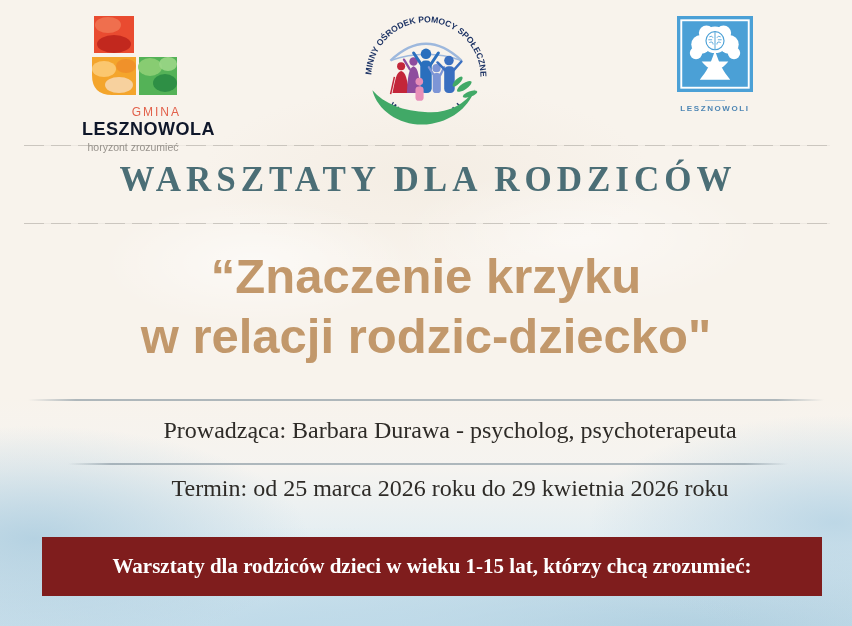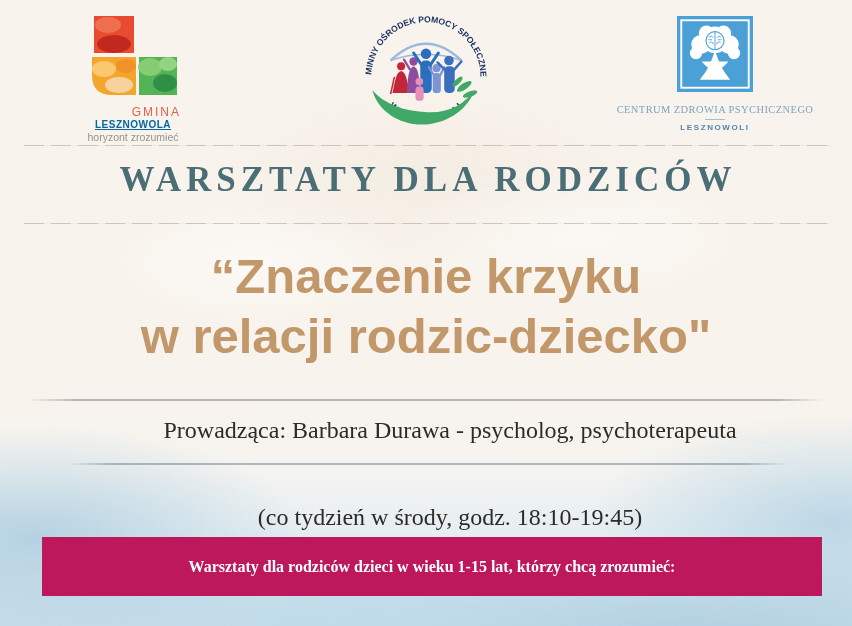--- a/index.html
+++ b/index.html
@@ -46,29 +46,29 @@
     left:0;right:0;text-align:center;
     font-family:Liberation Sans, sans-serif;font-weight:bold;
     font-size:49px;line-height:60px;color:#c2986b;letter-spacing:0px;
   }
   .body-line{
     left:0;right:0;text-align:center;color:#2e2b27;
     font-family:"Liberation Serif", serif;font-size:24px;margin-left:48px;
   }
   .banner{
     position:absolute;left:42px;top:537px;width:780px;height:59px;
-    background:#be185d;color:#ffffff;text-align:center;
-    font-family:"Liberation Serif", serif;font-weight:bold;font-size:16px;line-height:27px;
+    background:#7f1d1d;color:#ffffff;text-align:center;
+    font-family:"Liberation Serif", serif;font-weight:bold;font-size:21px;line-height:27px;
     display:flex;align-items:center;justify-content:center;
   }
   .banner-inner{max-width:690px;margin:0 auto;}
   
   .logo-gmina{left:82px;top:10px;width:102px;text-align:center;}
   .gmina-small{font-family:"Liberation Sans", sans-serif;font-size:12px;letter-spacing:2px;color:#e2604a;text-align:right;padding-right:3px;margin-top:1px;}
-  .gmina-large{font-family:"Liberation Sans", sans-serif;font-size:10px;font-weight:bold;letter-spacing:.5px;color:#0369a1;margin-top:0px;text-decoration:underline;}
+  .gmina-large{font-family:"Liberation Sans", sans-serif;font-size:18px;font-weight:bold;letter-spacing:.5px;color:#0f172a;margin-top:0px;}
   .gmina-tag{font-family:"Liberation Sans", sans-serif;font-size:10.5px;color:#97928c;margin-top:1px;}
   
   .logo-gops{left:50%;top:6px;transform:translateX(-50%);}
   
   .logo-czp{left:612px;top:16px;width:206px;text-align:center;}
   .czp-line1{font-family:"Liberation Serif", serif;font-size:10.5px;letter-spacing:.4px;color:#7ea3c2;margin-top:8px;white-space:nowrap;}
   .czp-sep{width:20px;height:1px;background:#9fc0d8;margin:4px auto 3px auto;}
   .czp-line2{font-family:"Liberation Sans", sans-serif;font-size:8px;font-weight:bold;letter-spacing:1.6px;color:#4e86b4;}
 </style>
 </head>
@@ -158,21 +158,20 @@
         <path d="M26 48 Q34 58 38 54 L36 48 Z"></path>
         <path d="M54 48 Q46 58 42 54 L44 48 Z"></path>
       </g>
       <g stroke="#4ba0d6" fill="none">
         <circle cx="40" cy="26" r="9.5" fill="#ffffff" stroke-width="1.2"></circle>
         <path d="M40 17 V35" stroke-width="1"></path>
         <path d="M34 22 q3 -2 4 1 M34 28 q4 -2 4 2 M33 25 q2 0 4 0" stroke-width="0.9"></path>
         <path d="M46 22 q-3 -2 -4 1 M46 28 q-4 -2 -4 2 M47 25 q-2 0 -4 0" stroke-width="0.9"></path>
       </g>
     </svg>
-    <div class="czp-line1">CENTRUM ZDROWIA PSYCHICZNEGO</div>
     <div class="czp-sep"></div>
     <div class="czp-line2">LESZNOWOLI</div>
   </div>
 
   <div class="rule-faint" style="left:24px;right:22px;top:145px;"></div>
 
   <div class="abs heading" style="top:160px;">WARSZTATY DLA RODZICÓW</div>
 
   <div class="rule-faint" style="left:24px;right:22px;top:223px;"></div>
 
@@ -180,19 +179,19 @@
     <div>“Znaczenie krzyku</div>
     <div>w relacji rodzic-dziecko"</div>
   </div>
 
   <div class="rule-soft" style="left:28px;right:28px;top:399px;"></div>
 
   <div class="abs body-line" style="top:417px;">Prowadząca: Barbara Durawa - psycholog, psychoterapeuta</div>
 
   <div class="rule-soft" style="left:68px;right:64px;top:463px;"></div>
 
-  <div class="abs body-line" style="top:504px;">(co tydzień w środy, godz. 18:10-19:45)</div>
+  <div class="abs body-line" style="top:475px;">Termin: od 25 marca 2026 roku do 29 kwietnia 2026 roku</div>
 
   <div class="banner">
     <div class="banner-inner">Warsztaty dla rodziców dzieci w wieku 1-15 lat, którzy chcą zrozumieć:</div>
   </div>
 
 </div>
 
 </body></html>

